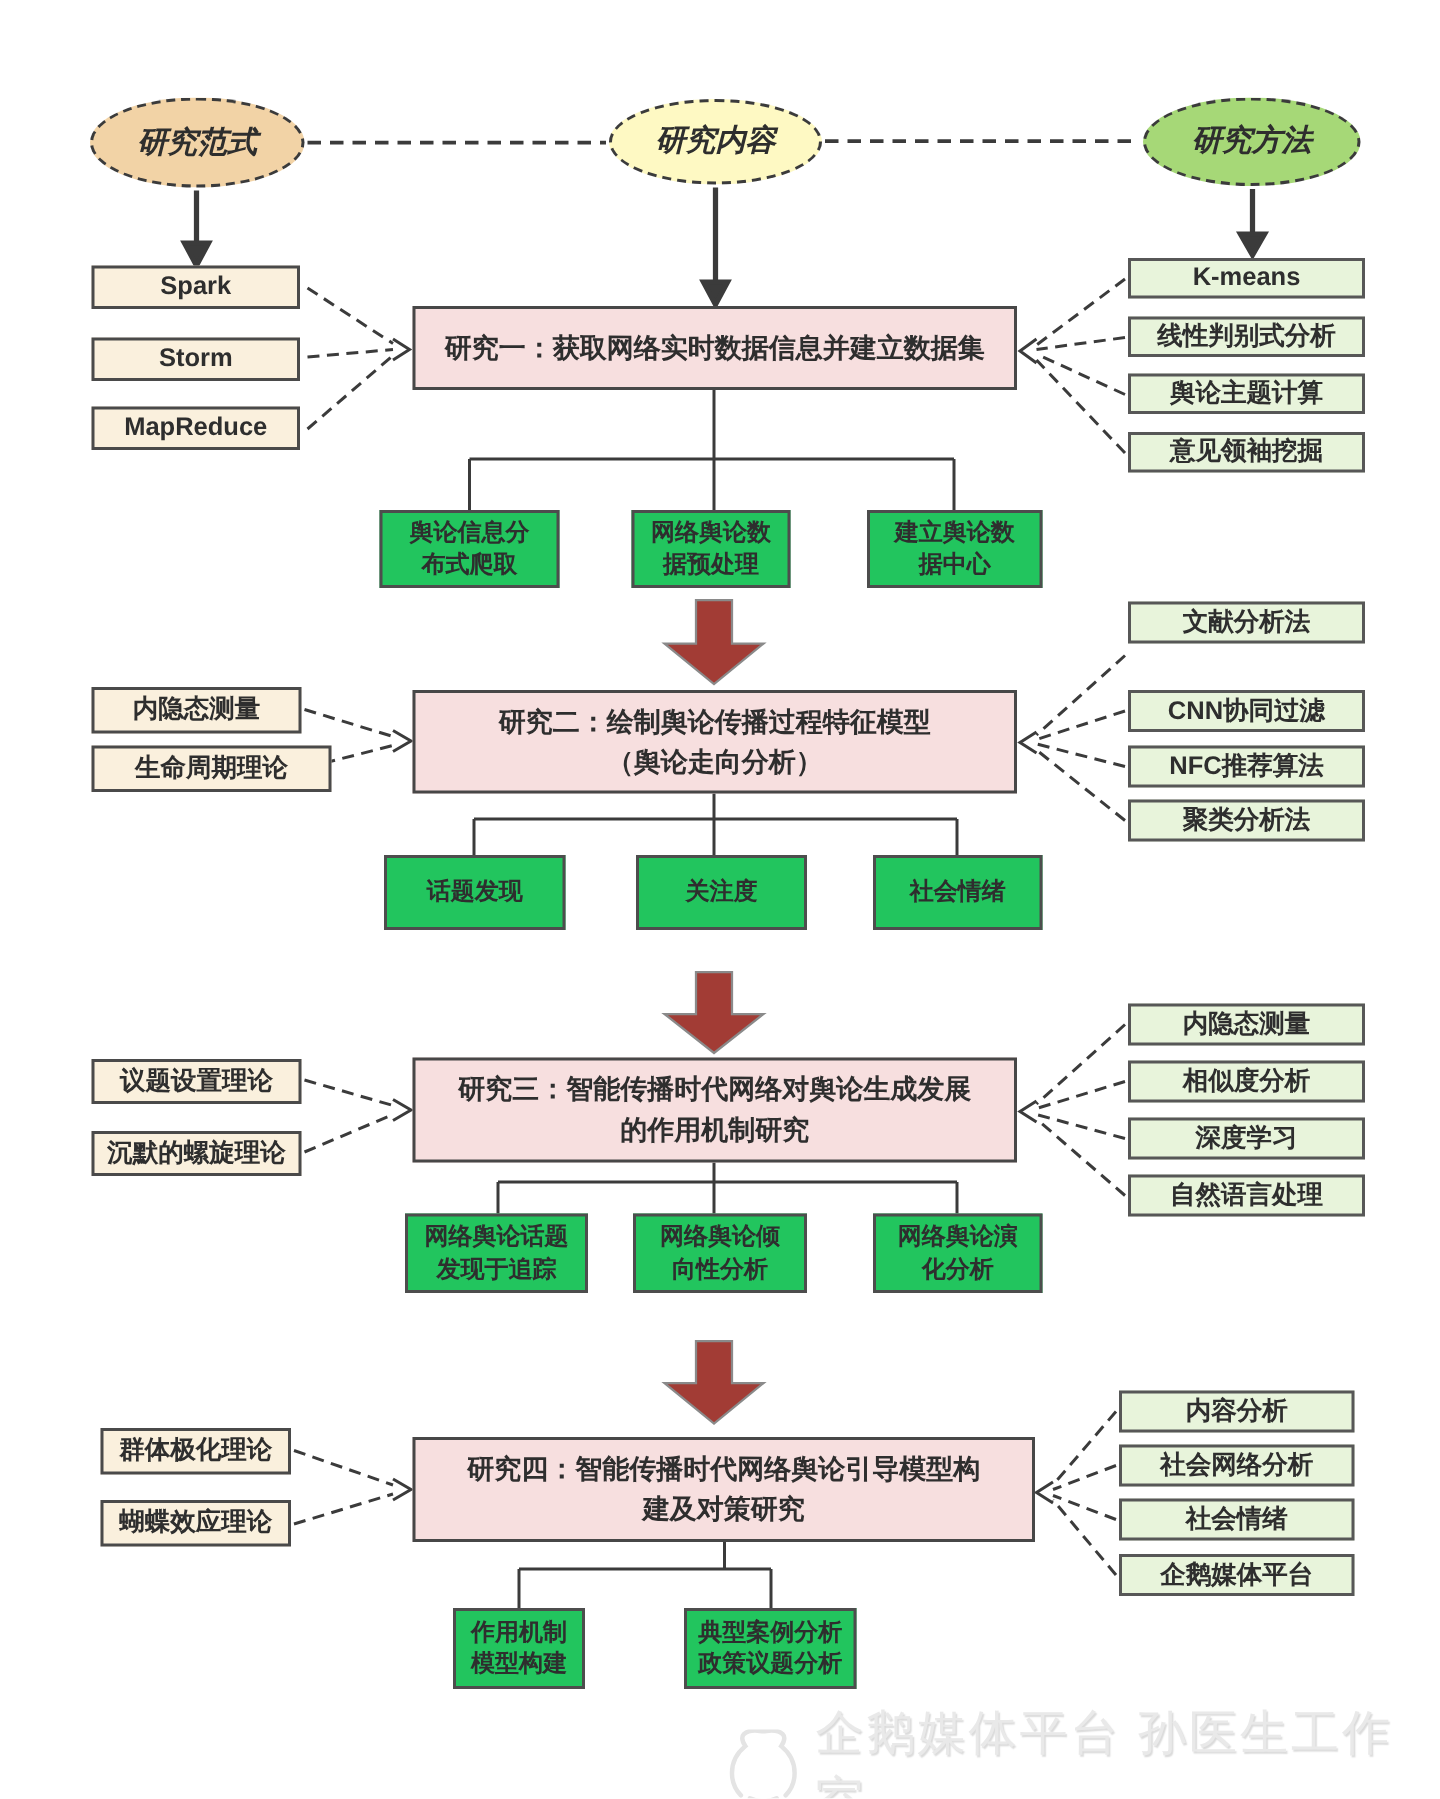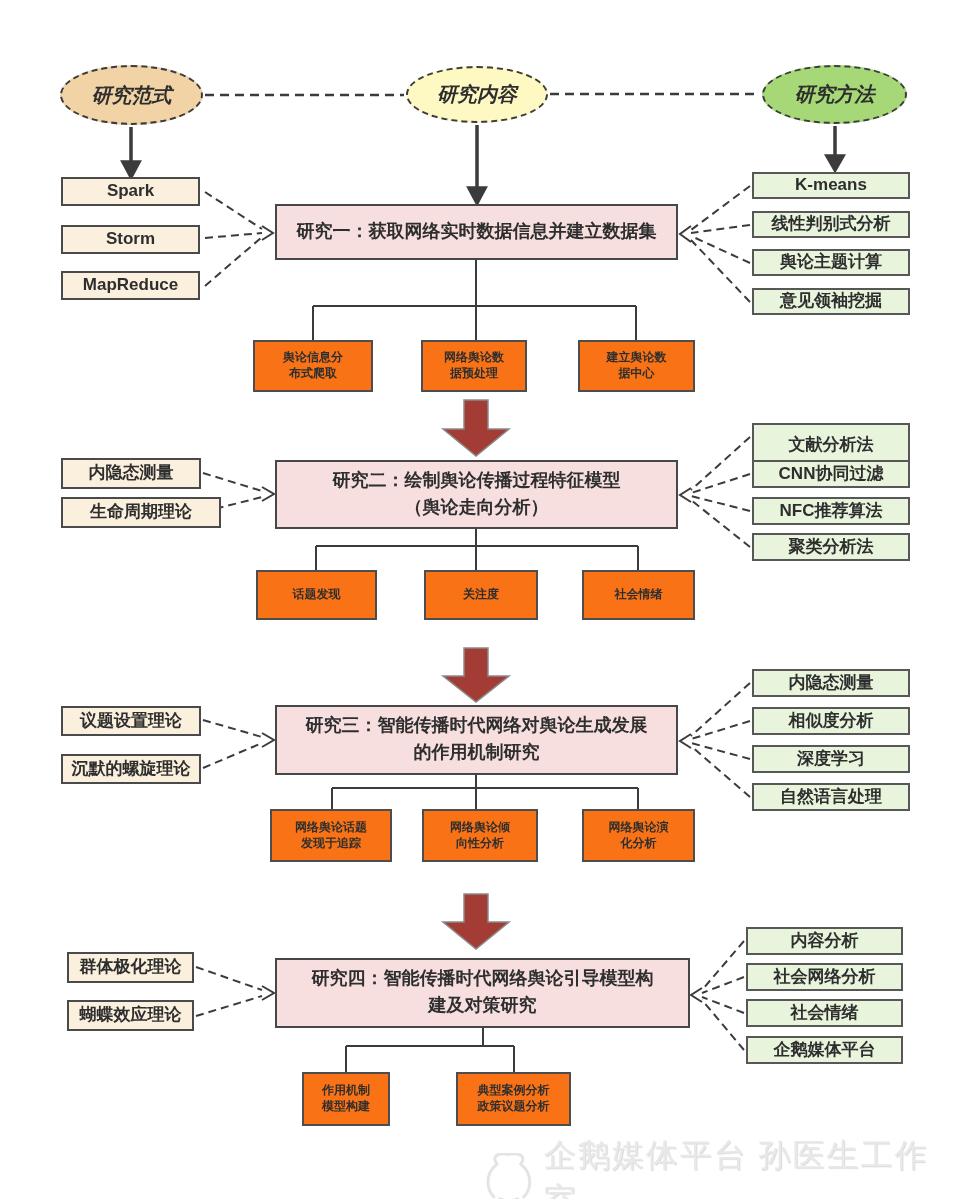--- a/index.html
+++ b/index.html
@@ -8,22 +8,22 @@
     font-family:"Liberation Sans","DejaVu Sans",sans-serif;
   }
   #lines{position:absolute;left:0;top:0;width:960px;height:1199px;}
   .node{
     position:absolute;display:flex;align-items:center;justify-content:center;
     text-align:center;font-weight:bold;color:#2e2e2e;box-sizing:border-box;
     white-space:pre-line;line-height:1.32;
   }
   .cream{background:#faf0dd;border:2px solid #4a4a4a;font-size:17px;}
   .green{background:#e8f4db;border:2px solid #575757;font-size:17px;}
-  .pink{background:#f97316;border:2px solid #4d4d4d;font-size:12px;}
-  .main{background:#f7dfdf;border:2.5px solid #474747;font-size:18px;line-height:1.5;font-family:Liberation Mono, monospace;}
+  .pink{background:#22c55e;border:2px solid #4d4d4d;font-size:16px;}
+  .main{background:#f7dfdf;border:2.5px solid #474747;font-size:18px;line-height:1.5;}
   .ellipse{border-radius:50%;border:2.5px dashed #3b3b3b;font-size:20px;font-style:italic;}
   .ellipse.tan{background:#f2d3a6;}
   .ellipse.red{background:#fef9c3;}
   .ellipse.grn{background:#a6d877;}
   .watermark{
     position:absolute;left:486px;top:1134px;display:flex;align-items:center;gap:12px;
     color:#e9e9e9;font-size:32px;letter-spacing:2px;font-weight:normal;
     text-shadow:1px 1px 1px #dadada;
   }
 </style>
@@ -164,21 +164,21 @@
 据预处理</div>
   <div class="node pink" style="left:578px;top:340px;width:117px;height:52px">建立舆论数
 据中心</div>
 
   <div class="node cream" style="left:61px;top:458px;width:140px;height:31px">内隐态测量</div>
   <div class="node cream" style="left:61px;top:497px;width:160px;height:31px">生命周期理论</div>
 
   <div class="node main" style="left:275px;top:460px;width:403px;height:69px">研究二：绘制舆论传播过程特征模型
 （舆论走向分析）</div>
 
-  <div class="node green" style="left:752px;top:423px;width:158px;height:44px">文献分析法</div>
+  <div class="node green" style="left:752px;top:401px;width:158px;height:28px">文献分析法</div>
   <div class="node green" style="left:752px;top:460px;width:158px;height:28px">CNN协同过滤</div>
   <div class="node green" style="left:752px;top:497px;width:158px;height:28px">NFC推荐算法</div>
   <div class="node green" style="left:752px;top:533px;width:158px;height:28px">聚类分析法</div>
 
   <div class="node pink" style="left:256px;top:570px;width:121px;height:50px">话题发现</div>
   <div class="node pink" style="left:424px;top:570px;width:114px;height:50px">关注度</div>
   <div class="node pink" style="left:582px;top:570px;width:113px;height:50px">社会情绪</div>
 
   <div class="node cream" style="left:61px;top:706px;width:140px;height:30px">议题设置理论</div>
   <div class="node cream" style="left:61px;top:754px;width:140px;height:30px">沉默的螺旋理论</div>

